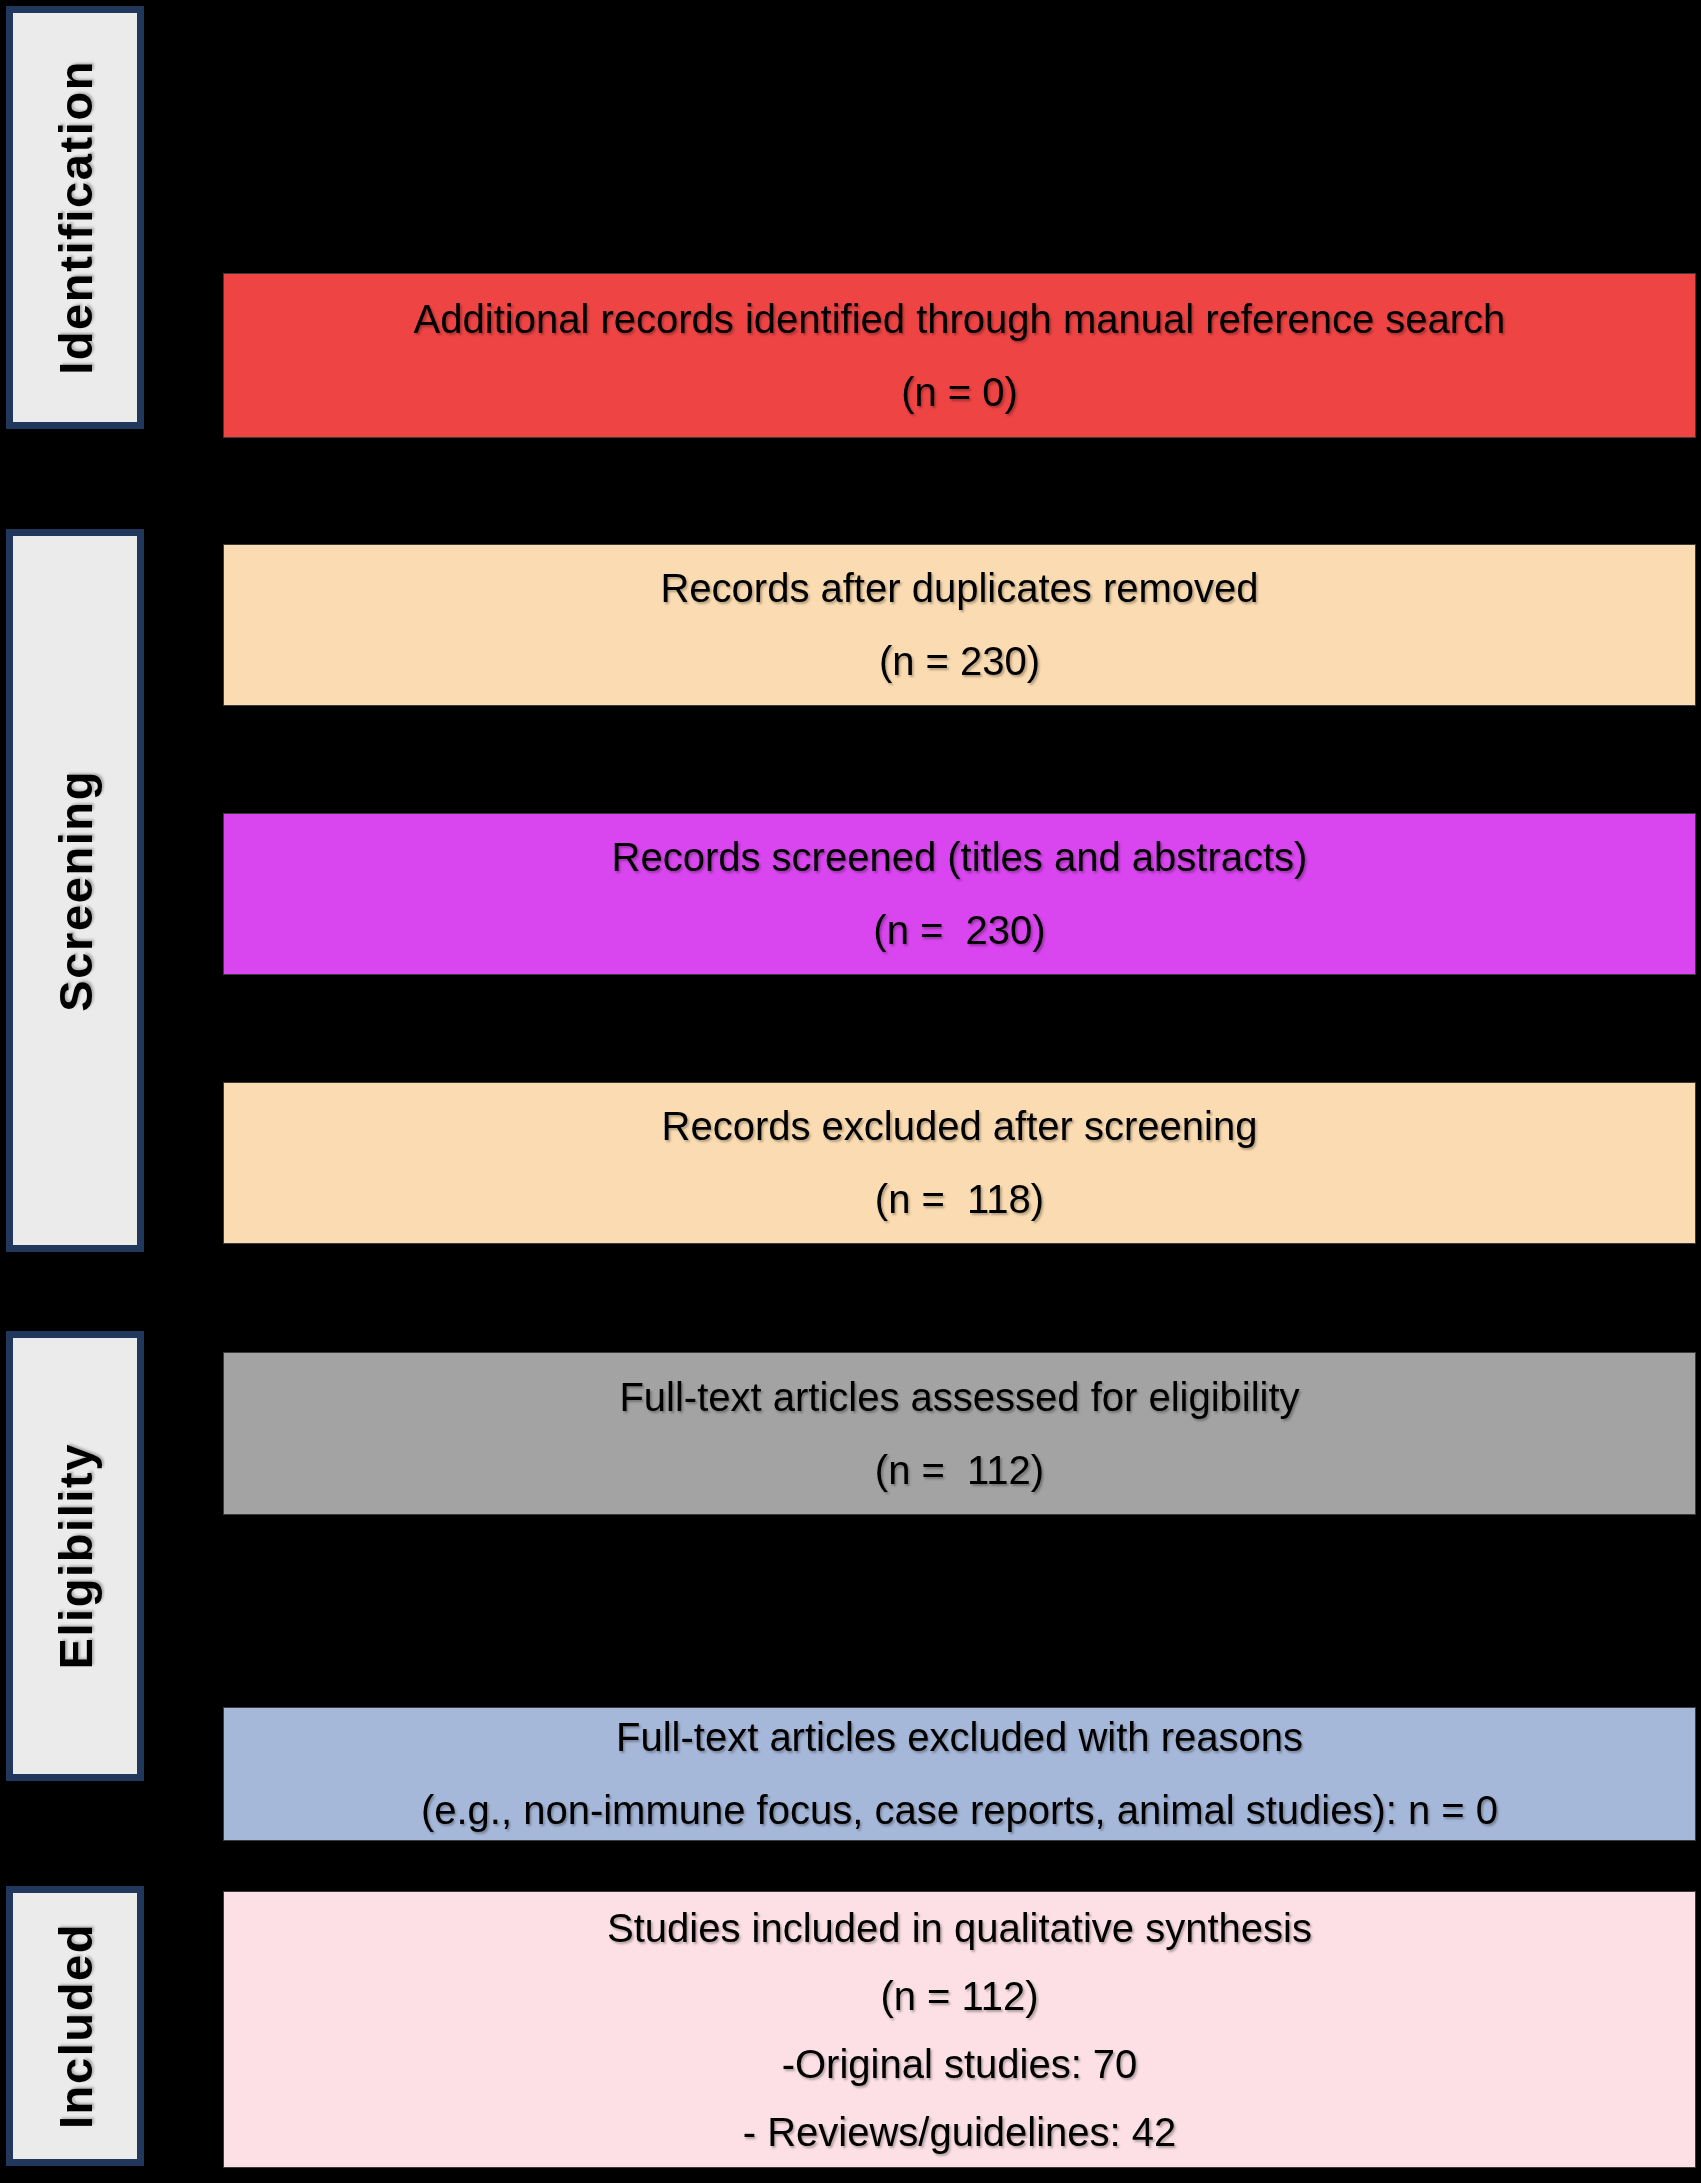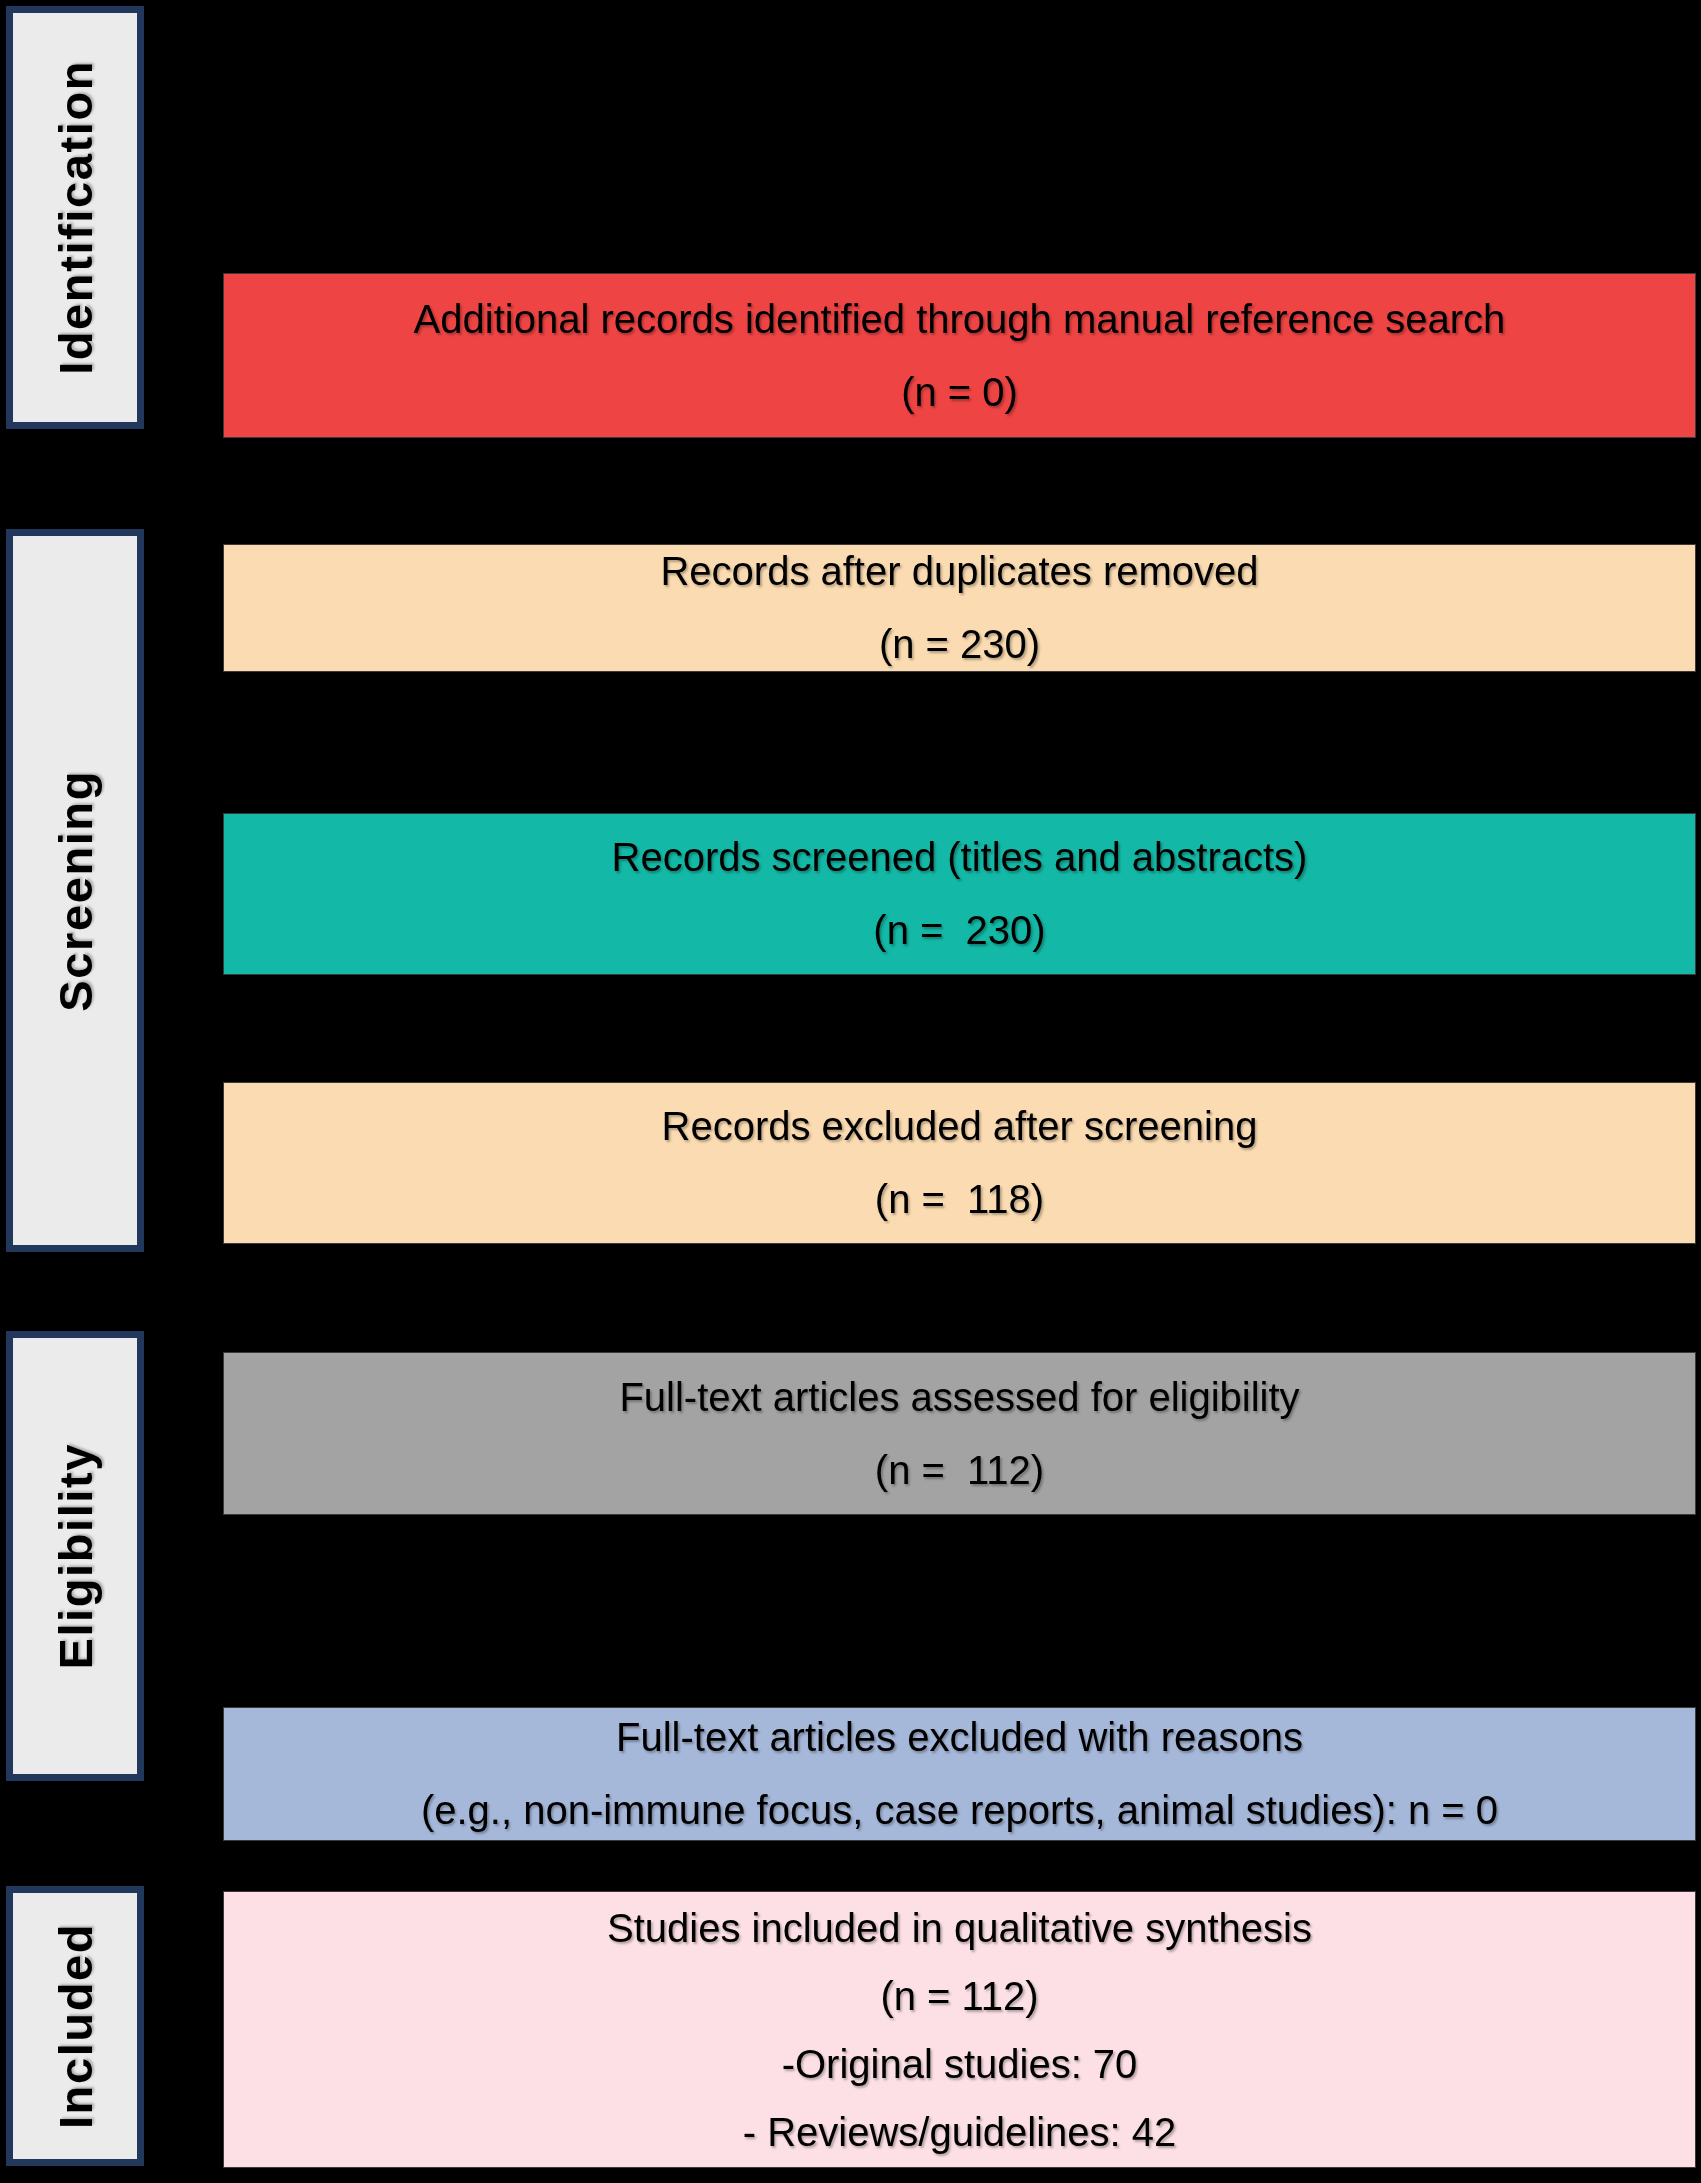--- a/index.html
+++ b/index.html
@@ -56,21 +56,21 @@
     text-align: center;
     font-size: 40px;
     line-height: 1.82;
   }
   .flow-box .line {
     white-space: pre-wrap;
     text-shadow: 1.6px 2.4px 2.4px rgba(0,0,0,0.3);
   }
   .b1 { top: 6.4px;    height: 157px; }
   .b2 { top: 273px;  height: 165px; }
-  .b3 { top: 544px;  height: 128px; }
+  .b3 { top: 544px;  height: 162px; }
   .b4 { top: 813px; height: 162px; }
   .b5 { top: 1082px; height: 162px; }
   .b6 { top: 1352px; height: 163px; }
   .b7 { top: 1707px; height: 134px; }
   .b8 { top: 1891px; height: 277px; line-height: 1.70; }
 </style>
 </head>
 <body>
 
 <div class="canvas">
@@ -92,21 +92,21 @@
   <div class="flow-box b2" style="background-color: #ef4444;">
     <div class="line">Additional records identified through manual reference search</div>
     <div class="line">(n = 0)</div>
   </div>
 
   <div class="flow-box b3" style="background-color: rgb(251, 220, 178);">
     <div class="line">Records after duplicates removed</div>
     <div class="line">(n = 230)</div>
   </div>
 
-  <div class="flow-box b4" style="background-color: #14b8a6;">
+  <div class="flow-box b4" style="background-color: #d946ef;">
     <div class="line">Records screened (titles and abstracts)</div>
     <div class="line">(n =  230)</div>
   </div>
 
   <div class="flow-box b5" style="background-color: rgb(251, 220, 178);">
     <div class="line">Records excluded after screening</div>
     <div class="line">(n =  118)</div>
   </div>
 
   <div class="flow-box b6" style="background-color: #a3a3a3;">

